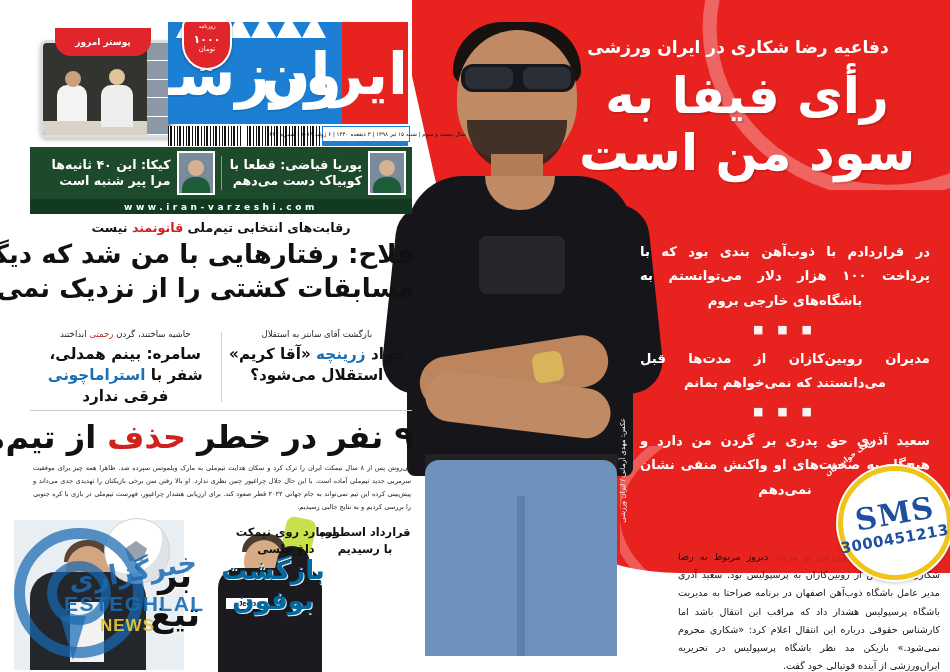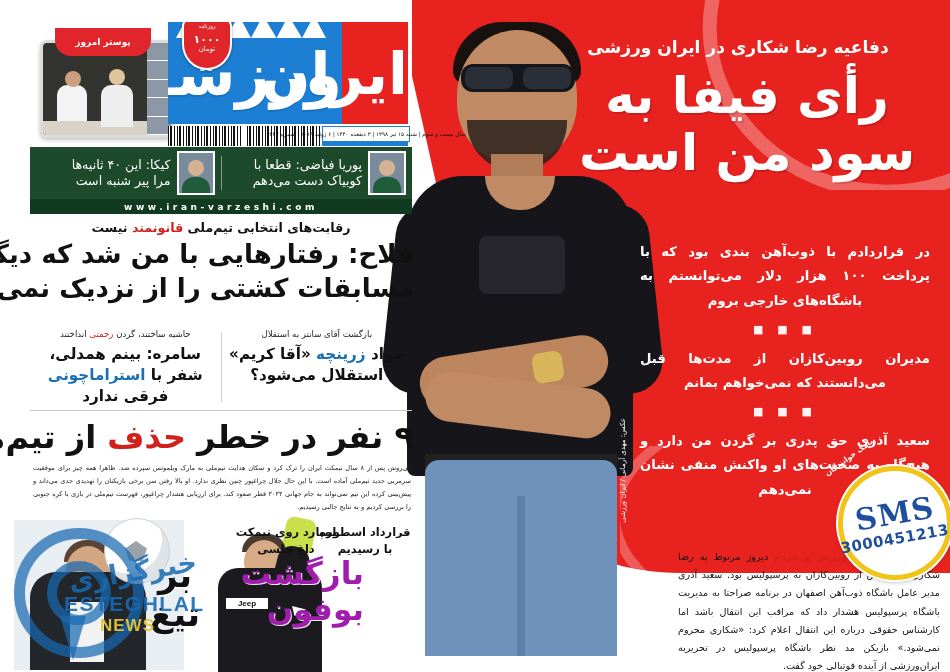--- a/index.html
+++ b/index.html
@@ -194,21 +194,21 @@
   
   .green-banner{
     position:absolute;left:30px;top:147px;width:382px;height:52px;z-index:6;
     background:#1c4a2a;display:flex;align-items:center;
   }
   .gb-cell{flex:1;display:flex;align-items:center;gap:6px;padding:0 6px;height:100%;}
   .gb-divider{width:1px;height:34px;background:rgba(255,255,255,.45);}
   .gb-thumb{width:34px;height:40px;border:2px solid #fff;background:#7a8c9c;flex:0 0 auto;position:relative;overflow:hidden;}
   .gb-thumb i{position:absolute;left:9px;top:7px;width:16px;height:16px;border-radius:50%;background:#d7b292;display:block;}
   .gb-thumb u{position:absolute;left:3px;bottom:0;width:28px;height:16px;border-radius:12px 12px 0 0;background:#1f5c3a;display:block;}
-  .gb-text{color:#fff;font-size:12.6px;font-weight:normal;line-height:1.28;text-align:right;flex:1;}
+  .gb-text{color:#fff;font-size:12.6px;font-weight:bold;line-height:1.28;text-align:right;flex:1;}
   .url-bar{
     position:absolute;left:30px;top:199px;width:382px;height:15px;z-index:6;background:#123a20;
     color:#fff;font-size:9px;letter-spacing:3.6px;display:flex;align-items:center;justify-content:center;
     direction:ltr;font-weight:bold;
   }
 
   
   .l-kicker{
     position:absolute;left:30px;top:220px;width:382px;z-index:6;text-align:center;
     font-size:12.6px;font-weight:bold;color:#111;
@@ -268,22 +268,22 @@
   .bl-buffon .glovea{position:absolute;left:88px;top:6px;width:30px;height:36px;border-radius:8px;background:#c9e04a;transform:rotate(12deg);}
   .bl-buffon .armr{position:absolute;left:78px;top:34px;width:32px;height:56px;border-radius:14px;background:#1b1b1f;transform:rotate(14deg);}
   .bl-buffon .jeep{position:absolute;left:30px;top:86px;width:42px;height:11px;background:#fff;color:#111;font-size:8px;font-weight:bold;text-align:center;line-height:11px;font-family:"Liberation Sans",sans-serif;}
   .bl-buffon .jlogo{position:absolute;left:96px;top:94px;width:14px;height:10px;background:#fff;clip-path:polygon(0 0,100% 34%,18% 100%);}
 
   .bl-head1{
     position:absolute;left:226px;top:524px;width:120px;z-index:8;text-align:center;
     font-size:11.4px;font-weight:bold;color:#111;line-height:1.45;
   }
   .bl-head2{
-    position:absolute;left:182px;top:556px;width:182px;z-index:8;text-align:right;
-    font-size:31px;font-weight:bold;color:#a21caf;line-height:1.15;letter-spacing:-1px;
+    position:absolute;left:182px;top:556px;width:182px;z-index:8;text-align:center;
+    font-size:26px;font-weight:bold;color:#0369a1;line-height:1.15;letter-spacing:-1px;
     text-shadow:1px 1px 0 rgba(255,255,255,.9);
   }
   .bl-head2 div{white-space:nowrap;}
   .bl-head3{
     position:absolute;left:120px;top:556px;width:110px;z-index:8;text-align:center;
     font-size:34px;font-weight:bold;color:#111;line-height:1.15;letter-spacing:-1px;
     text-shadow:1px 1px 0 rgba(255,255,255,.85);
   }
   .bl-head3 div{white-space:nowrap;}
 

